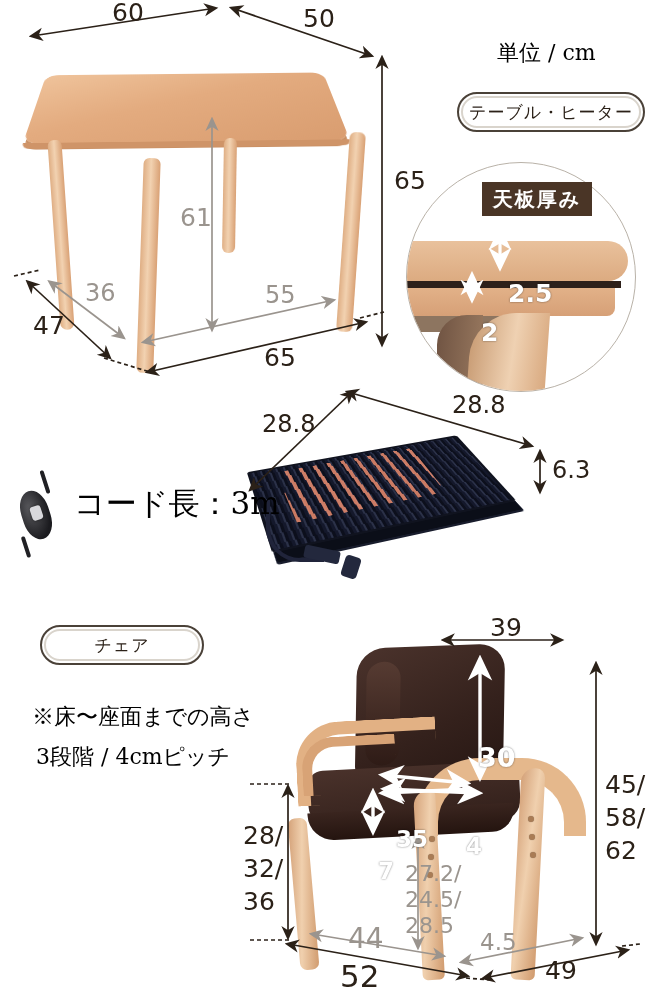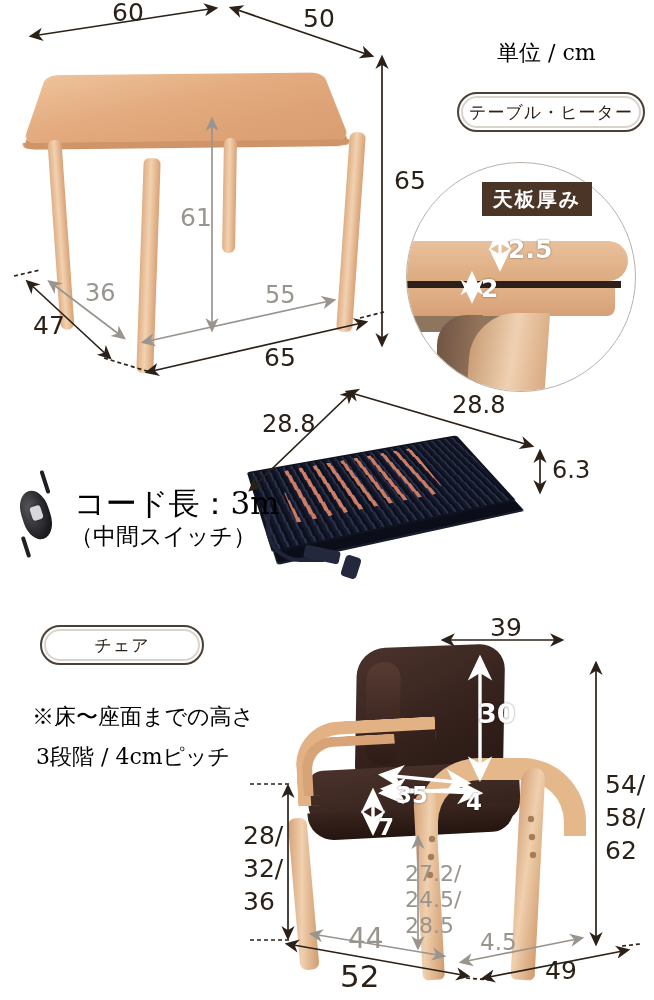--- a/index.html
+++ b/index.html
@@ -21,20 +21,21 @@
     font-family:"DejaVu Sans","Liberation Sans",sans-serif;
     color:#2b2118;
     white-space:nowrap;
     line-height:1.05;
   }
   .dim.gray{color:#9a948e;}
   .dim.white{
     color:#ffffff;
     font-weight:bold;
     text-shadow:0 0 2px rgba(0,0,0,.55);
+    margin-top:44px;
   }
   .jp{
     position:absolute;
     font-family:"DejaVu Serif","Liberation Serif",serif;
     color:#000000;
     white-space:nowrap;
   }
 
   
   .ovl{position:absolute;left:0;top:0;width:654px;height:1000px;pointer-events:none;}
@@ -396,37 +397,36 @@
 
   <div class="darkbadge" style="left:482px;top:182px;width:110px;height:34px;font-size:20px;">天板厚み</div>
   <div class="dim white" style="left:508px;top:237px;font-size:25px;">2.5</div>
   <div class="dim white" style="left:481px;top:276px;font-size:25px;">2</div>
 
   <div class="dim" style="left:452px;top:393px;font-size:24px;">28.8</div>
   <div class="dim" style="left:262px;top:412px;font-size:24px;">28.8</div>
   <div class="dim" style="left:552px;top:458px;font-size:24px;">6.3</div>
 
   <div class="jp" style="left:74px;top:483px;font-size:31px;">コード長：3m</div>
-  <div class="jp" style="left:70px;top:521px;font-size:23px;">（中間スイッチ）</div>
 
   <div class="pill" style="left:40px;top:625px;width:160px;height:36px;font-size:17px;">チェア</div>
   <div class="jp" style="left:32px;top:702px;font-size:22px;">※床〜座面までの高さ</div>
   <div class="jp" style="left:36px;top:742px;font-size:22px;">3段階 / 4cmピッチ</div>
 
   <div class="dim" style="left:490px;top:615px;font-size:25px;">39</div>
   <div class="dim white" style="left:478px;top:700px;font-size:27px;">30</div>
   <div class="dim white" style="left:396px;top:783px;font-size:23px;">35</div>
   <div class="dim white" style="left:466px;top:790px;font-size:23px;">4</div>
   <div class="dim white" style="left:378px;top:815px;font-size:23px;">7</div>
 
   <div class="dim" style="left:243px;top:823px;font-size:25px;">28/</div>
   <div class="dim" style="left:243px;top:856px;font-size:25px;">32/</div>
   <div class="dim" style="left:243px;top:889px;font-size:25px;">36</div>
 
-  <div class="dim" style="left:605px;top:772px;font-size:25px;">54/</div>
+  <div class="dim" style="left:605px;top:772px;font-size:25px;">45/</div>
   <div class="dim" style="left:605px;top:805px;font-size:25px;">58/</div>
   <div class="dim" style="left:605px;top:838px;font-size:25px;">62</div>
 
   <div class="dim gray" style="left:405px;top:862px;font-size:22px;">27.2/</div>
   <div class="dim gray" style="left:405px;top:888px;font-size:22px;">24.5/</div>
   <div class="dim gray" style="left:405px;top:914px;font-size:22px;">28.5</div>
 
   <div class="dim gray" style="left:348px;top:924px;font-size:28px;">44</div>
   <div class="dim" style="left:340px;top:960px;font-size:31px;">52</div>
   <div class="dim gray" style="left:480px;top:930px;font-size:23px;">4.5</div>

